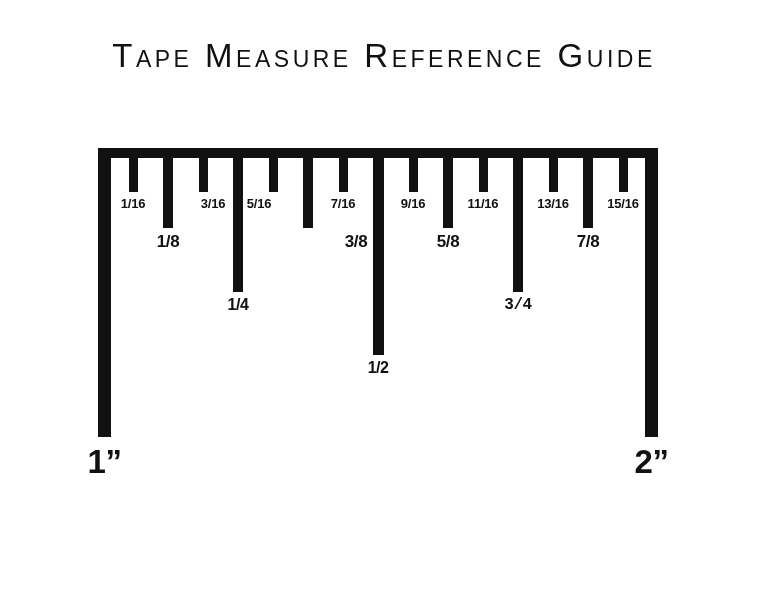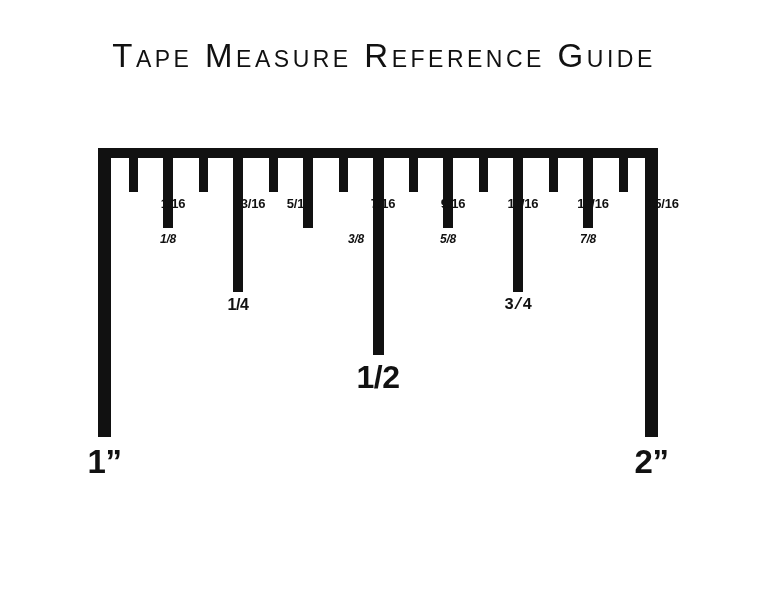--- a/index.html
+++ b/index.html
@@ -68,24 +68,24 @@
   .tick-label {
     position: absolute;
     color: #111111;
     white-space: nowrap;
     text-align: center;
     font-family: "Liberation Sans", sans-serif;
     font-weight: 600;
     transform: translateX(-50%);
   }
 
-  .lvl-16 { font-size: 13px; letter-spacing: -0.2px; margin-left: 40px; }
-  .lvl-8  { font-size: 12px; letter-spacing: -0.3px; font-style: italic; }
+  .lvl-16 { font-size: 13px; letter-spacing: -0.2px; }
+  .lvl-8  { font-size: 17px; letter-spacing: -0.3px; }
   .lvl-4  { font-size: 16px; letter-spacing: -0.4px; }
-  .lvl-2  { font-size: 32px; letter-spacing: -0.5px; }
+  .lvl-2  { font-size: 16px; letter-spacing: -0.5px; }
   .lvl-1  { font-size: 33px; font-weight: 700; letter-spacing: -0.5px; }
 </style>
 </head>
 <body>
 
 <div id="diagram-canvas">
 
   <div id="page-title">Tape Measure Reference Guide</div>
 
   <div id="ruler">

